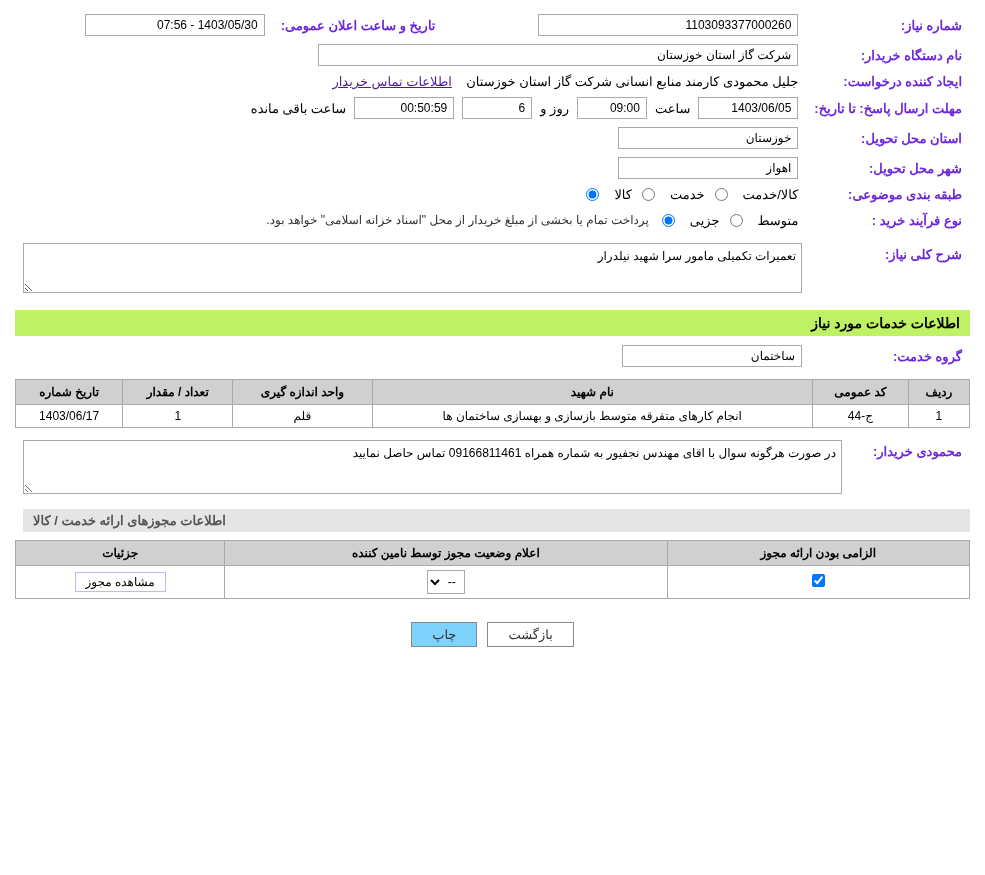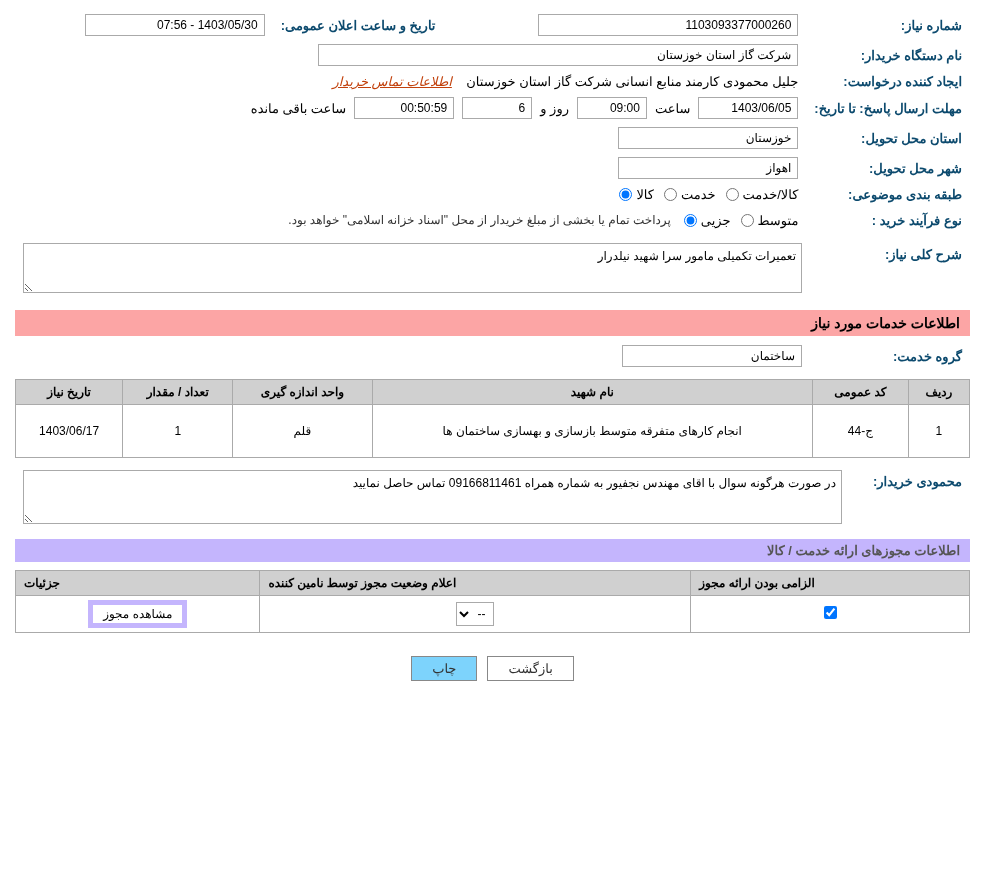--- a/index.html
+++ b/index.html
@@ -20,38 +20,38 @@
       color: #fff;
       text-align: center;
       padding: 10px 0;
       font-size: 16px;
       font-weight: bold;
     }
     .main-content {
       padding: 10px 15px;
     }
     .section-title {
-      background: #fca5a5;
+      background: #bef264;
       padding: 5px 10px;
       font-weight: bold;
       font-size: 14px;
       margin: 10px 0 5px 0;
       text-align: right;
     }
     .info-table {
       width: 100%;
       border-collapse: collapse;
       margin-bottom: 5px;
     }
     .info-table td {
       padding: 4px 8px;
       vertical-align: middle;
     }
     .label-cell {
-      color: #0c4a6e;
+      color: #6d28d9;
       font-weight: bold;
       white-space: nowrap;
       text-align: right;
       width: 160px;
     }
     .value-cell {
       text-align: right;
     }
     .input-field {
       border: 1px solid #aaa;
@@ -59,27 +59,26 @@
       font-size: 12px;
       font-family: Tahoma, Arial, sans-serif;
       background: #fff;
       direction: rtl;
     }
     .input-wide { width: 260px; }
     .input-medium { width: 180px; }
     .input-small { width: 100px; }
     .input-xsmall { width: 70px; }
     .blue-link {
-      color: #c2410c;
+      color: #4c1d95;
       text-decoration: underline;
       cursor: pointer;
-      font-style: italic;
     }
     .radio-group { display: inline-flex; gap: 10px; align-items: center; direction: rtl; }
-    .radio-item { display: inline-flex; align-items: center; gap: 4px; }
+    .radio-item { display: inline-flex; align-items: center; gap: 15px; }
     .description-box {
       width: 100%;
       border: 1px solid #aaa;
       min-height: 50px;
       padding: 5px;
       font-size: 12px;
       font-family: Tahoma, Arial, sans-serif;
       direction: rtl;
       resize: vertical;
     }
@@ -90,35 +89,35 @@
     }
     .data-table th {
       background: #d0d0d0;
       border: 1px solid #aaa;
       padding: 5px 8px;
       font-size: 12px;
       text-align: center;
     }
     .data-table td {
       border: 1px solid #aaa;
-      padding: 19px 8px;
+      padding: 4px 8px;
       text-align: center;
       font-size: 12px;
     }
     .permissions-table {
       width: 100%;
       border-collapse: collapse;
       margin: 8px 0;
     }
     .permissions-table th {
       background: #d0d0d0;
       border: 1px solid #aaa;
-      padding: 5px 8px;
-      font-size: 12px;
-      text-align: left;
+      padding: 5px 20px;
+      font-size: 12px;
+      text-align: center;
     }
     .permissions-table td {
       border: 1px solid #aaa;
       padding: 4px 8px;
       text-align: center;
       font-size: 12px;
     }
     .btn {
       padding: 4px 20px;
       font-size: 13px;
@@ -141,43 +140,43 @@
       justify-content: center;
       gap: 10px;
     }
     .row-flex {
       display: flex;
       align-items: center;
       gap: 8px;
       flex-wrap: wrap;
     }
     .section-subtitle {
-      background: #c4b5fd;
+      background: #e5e5e5;
       padding: 4px 10px;
       font-size: 13px;
       font-weight: bold;
-      text-align: right;
-      margin: 8px 0 5px 0;
+      text-align: left;
+      margin: 8px 0 5px 8px;
       color: #555;
     }
     .notice-text {
       font-size: 12px;
       color: #333;
       padding: 3px 5px;
     }
     .checkbox-cell {
       text-align: center;
     }
     select.input-field {
       padding: 2px 4px;
       height: 24px;
     }
     .view-btn {
       background: #fff;
-      border: 5px solid #c4b5fd;
+      border: 1px solid #c4b5fd;
       padding: 2px 10px;
       font-size: 12px;
       cursor: pointer;
       font-family: Tahoma, Arial, sans-serif;
     }
   </style>
 </head>
 <body>
 
 <div class="page-wrapper">
@@ -302,21 +301,21 @@
       </table>
 
     <table class="data-table">
       <thead>
         <tr>
           <th>ردیف</th>
           <th>کد عمومی</th>
           <th>نام شهید</th>
           <th>واحد اندازه گیری</th>
           <th>تعداد / مقدار</th>
-          <th>تاریخ نیاز</th>
+          <th>تاریخ شماره</th>
         </tr>
       </thead>
       <tbody id="services-tbody">
       <tr>
             <td>1</td>
             <td>ج-44</td>
             <td>انجام کارهای متفرقه متوسط بازسازی و بهسازی ساختمان ها</td>
             <td>قلم</td>
             <td>1</td>
             <td>1403/06/17</td>

